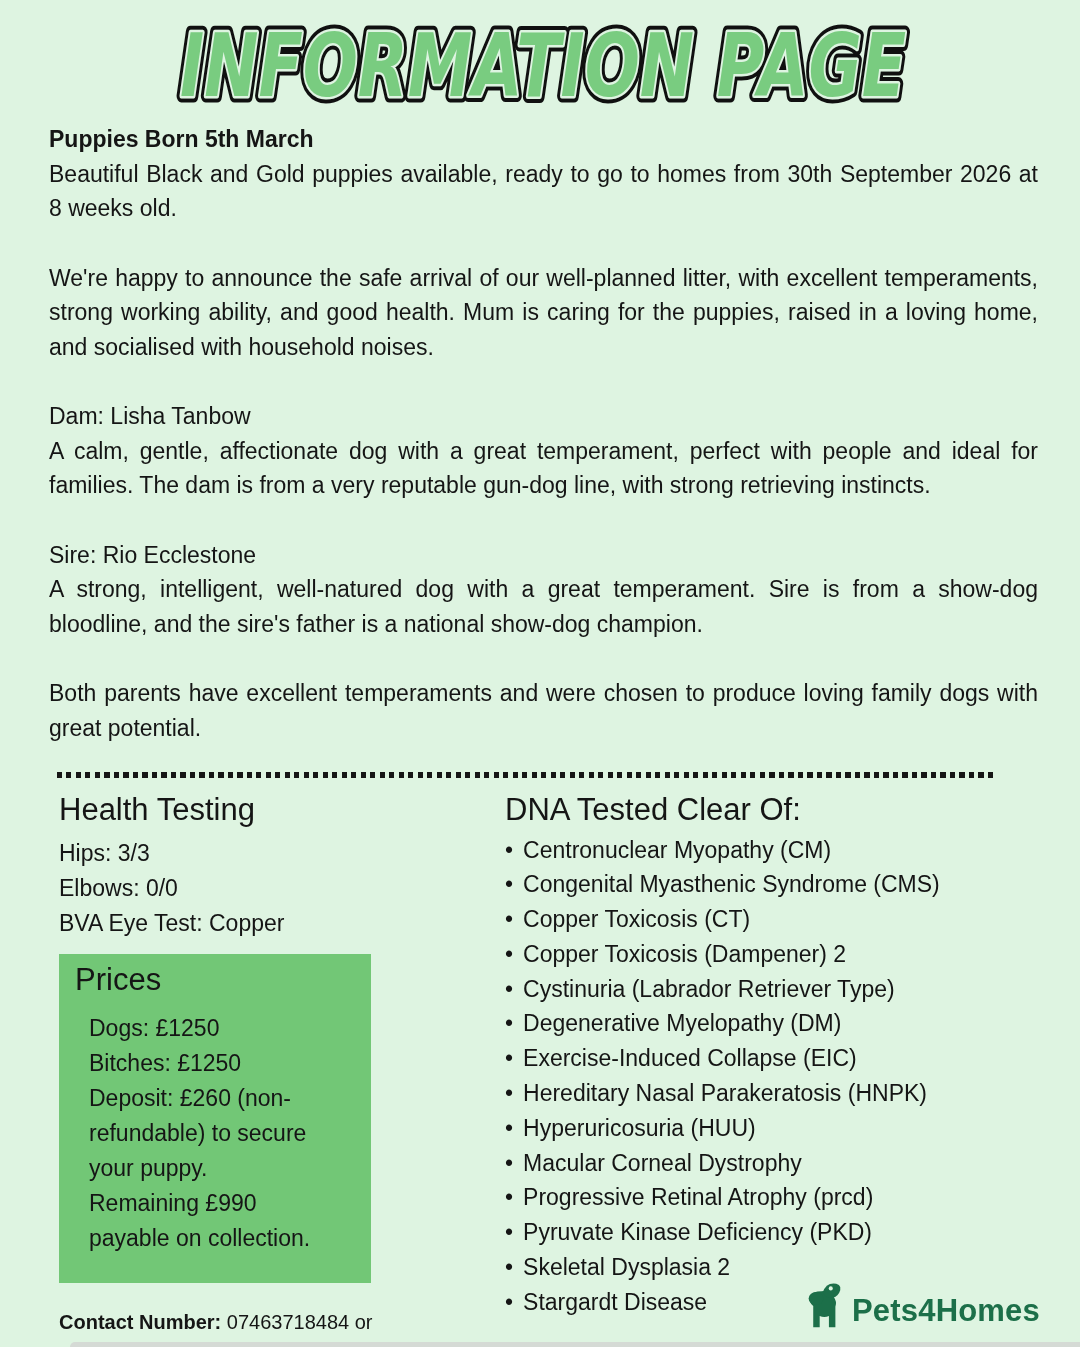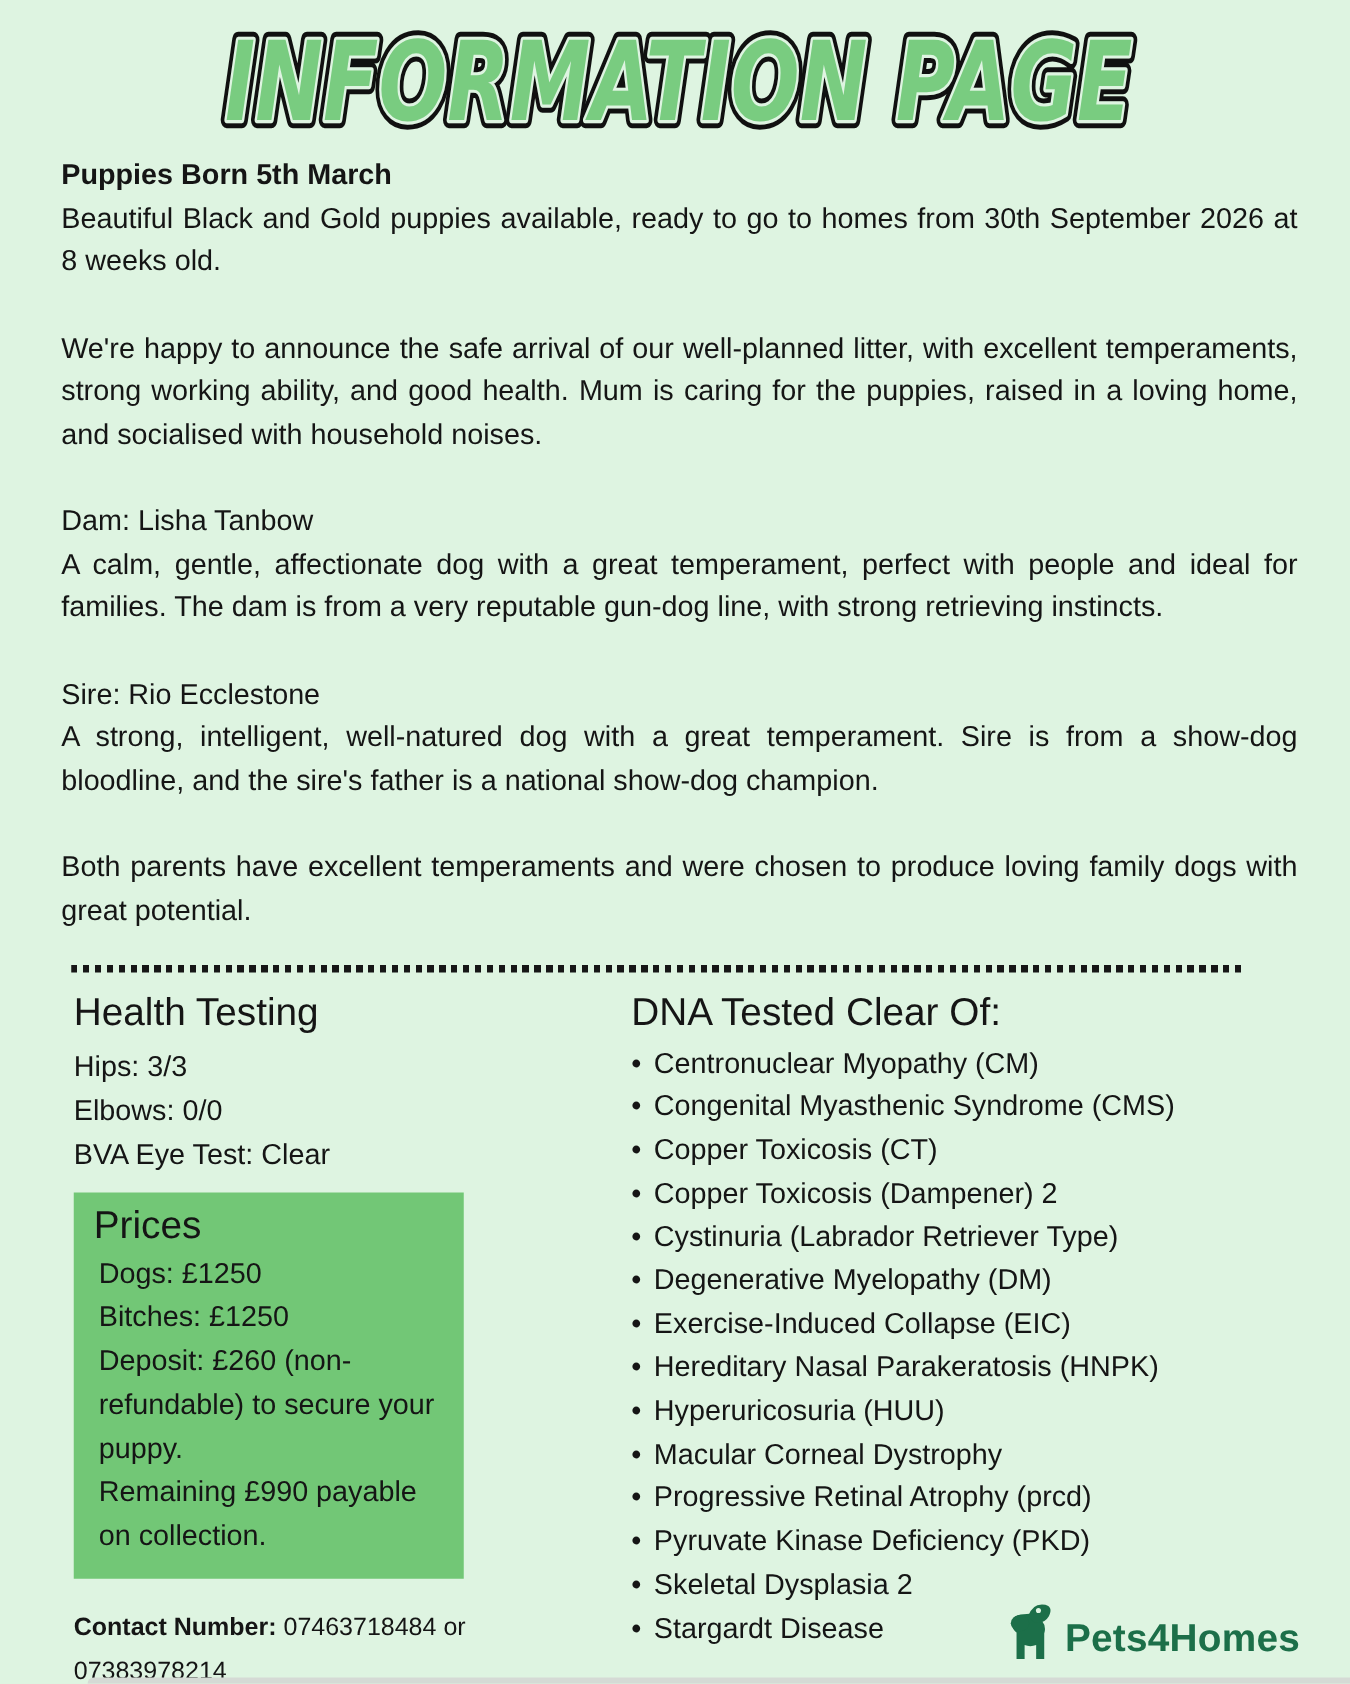--- a/index.html
+++ b/index.html
@@ -35,21 +35,21 @@
   .sec-heading { font-weight: normal; font-size: 31px; line-height: 34.5px; margin: 0 0 8px 0; }
   .health-list { margin: 0; padding: 0; list-style: none; font-size: 23px; line-height: 35px; }
   .prices-box {
     margin-top: 13px;
     width: 312px;
     box-sizing: border-box;
     background: #72c776;
     padding: 9px 18px 13px 16px;
   }
   .prices-box .sec-heading { margin-bottom: 0; }
-  .prices-lines { margin: 4px; padding: 0; list-style: none; font-size: 23px; line-height: 35px; }
+  .prices-lines { margin: 14px; padding: 0; list-style: none; font-size: 23px; line-height: 35px; }
   .contact { margin-top: 22px; width: 432px; font-size: 20px; line-height: 34.5px; }
   .dna-list { margin: 0; padding: 0; list-style: none; font-size: 23px; line-height: 34.8px; }
   .dna-list li { display: flex; }
   .blt { margin-right: 10px; flex: none; }
   .logo {
     position: absolute; right: 40px; bottom: 18px;
     display: flex; align-items: flex-end; gap: 3px;
   }
   .logo-text { color: #1c6f49; font-weight: bold; font-size: 31px; letter-spacing: 0.2px; }
   .bottom-strip {
@@ -92,21 +92,21 @@
 
   <div class="divider"></div>
 
   <div class="columns">
 
     <div class="col-left">
       <div class="sec-heading">Health Testing</div>
       <ul class="health-list">
         <li>Hips: 3/3</li>
         <li>Elbows: 0/0</li>
-        <li>BVA Eye Test: Clear</li>
+        <li>BVA Eye Test: Copper</li>
       </ul>
 
       <div class="prices-box">
         <div class="sec-heading">Prices</div>
         <ul class="prices-lines">
           <li>Dogs: £1250</li>
           <li>Bitches: £1250</li>
           <li>Deposit: £260 (non-refundable) to secure your puppy.</li>
           <li>Remaining £990 payable on collection.</li>
         </ul>

